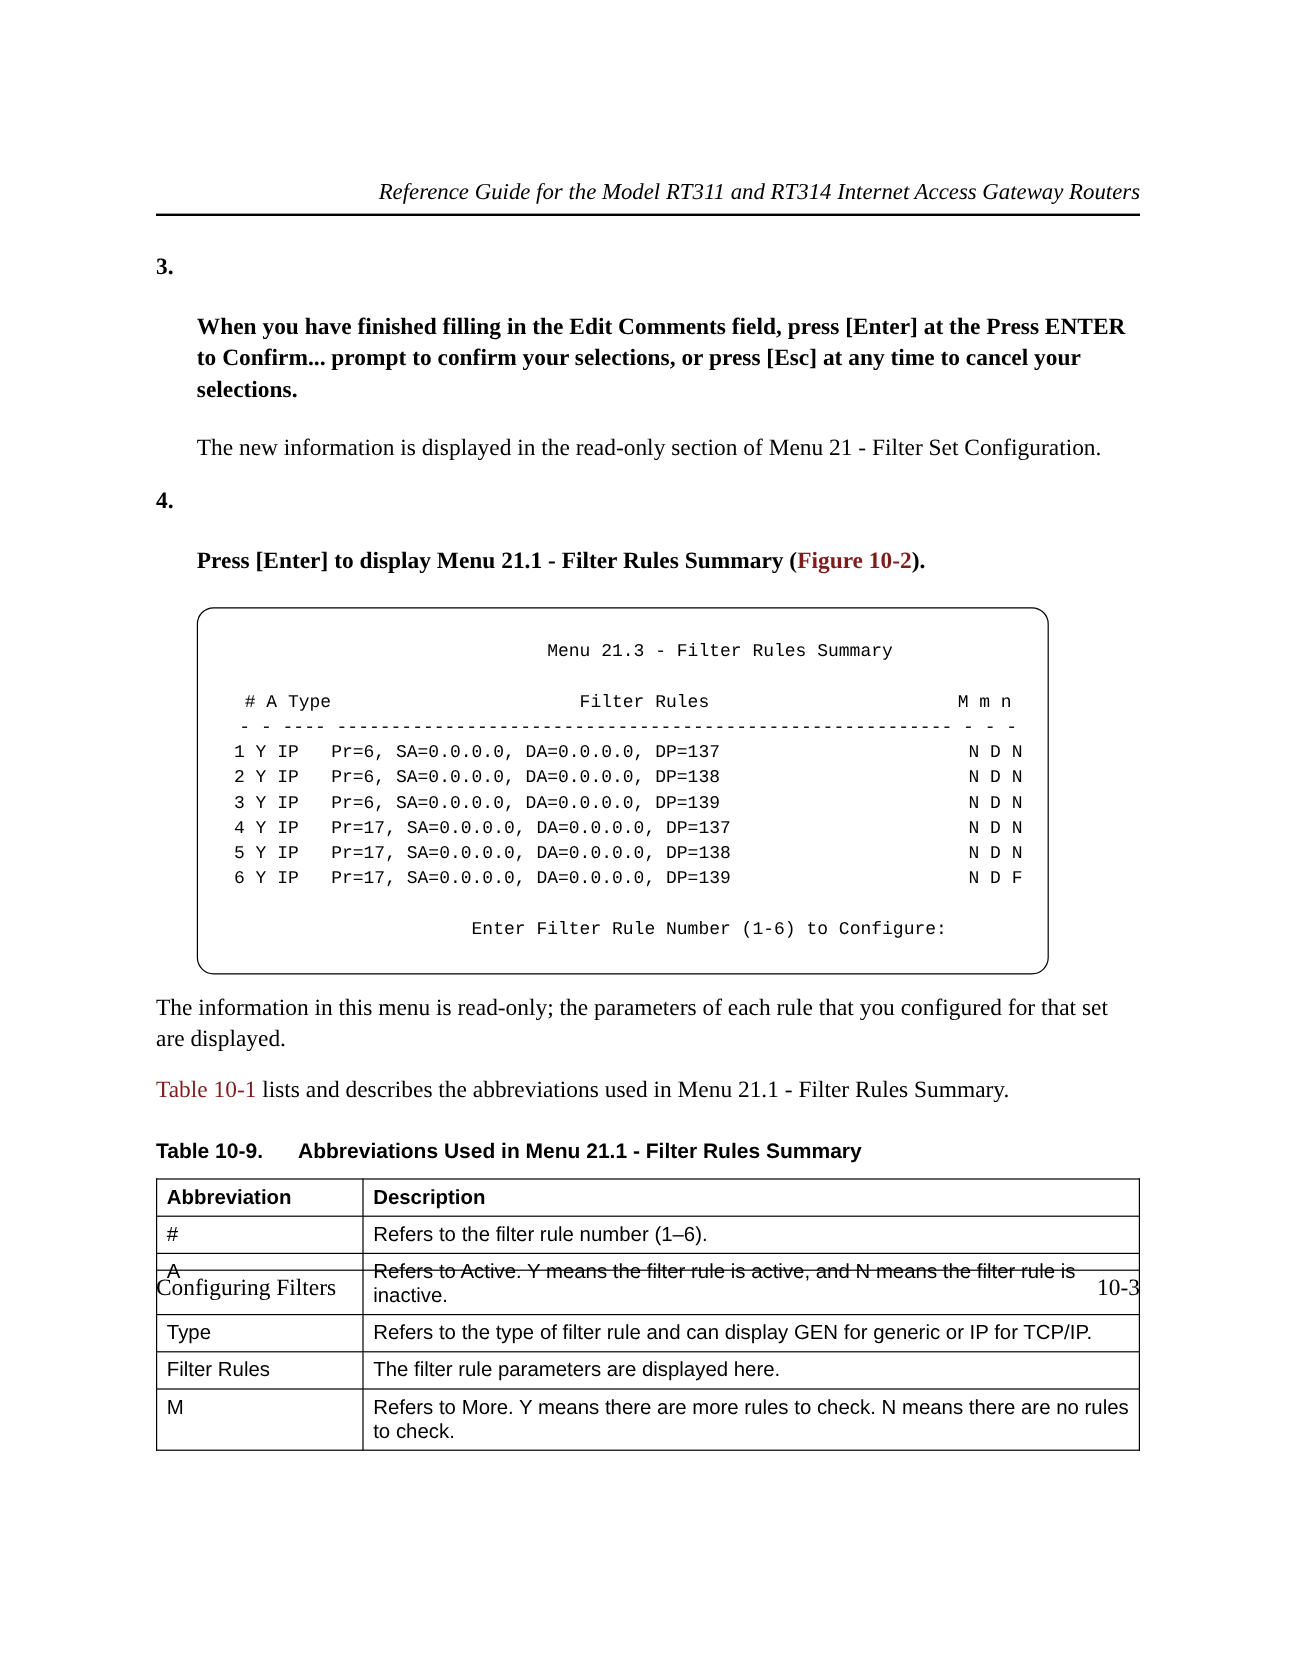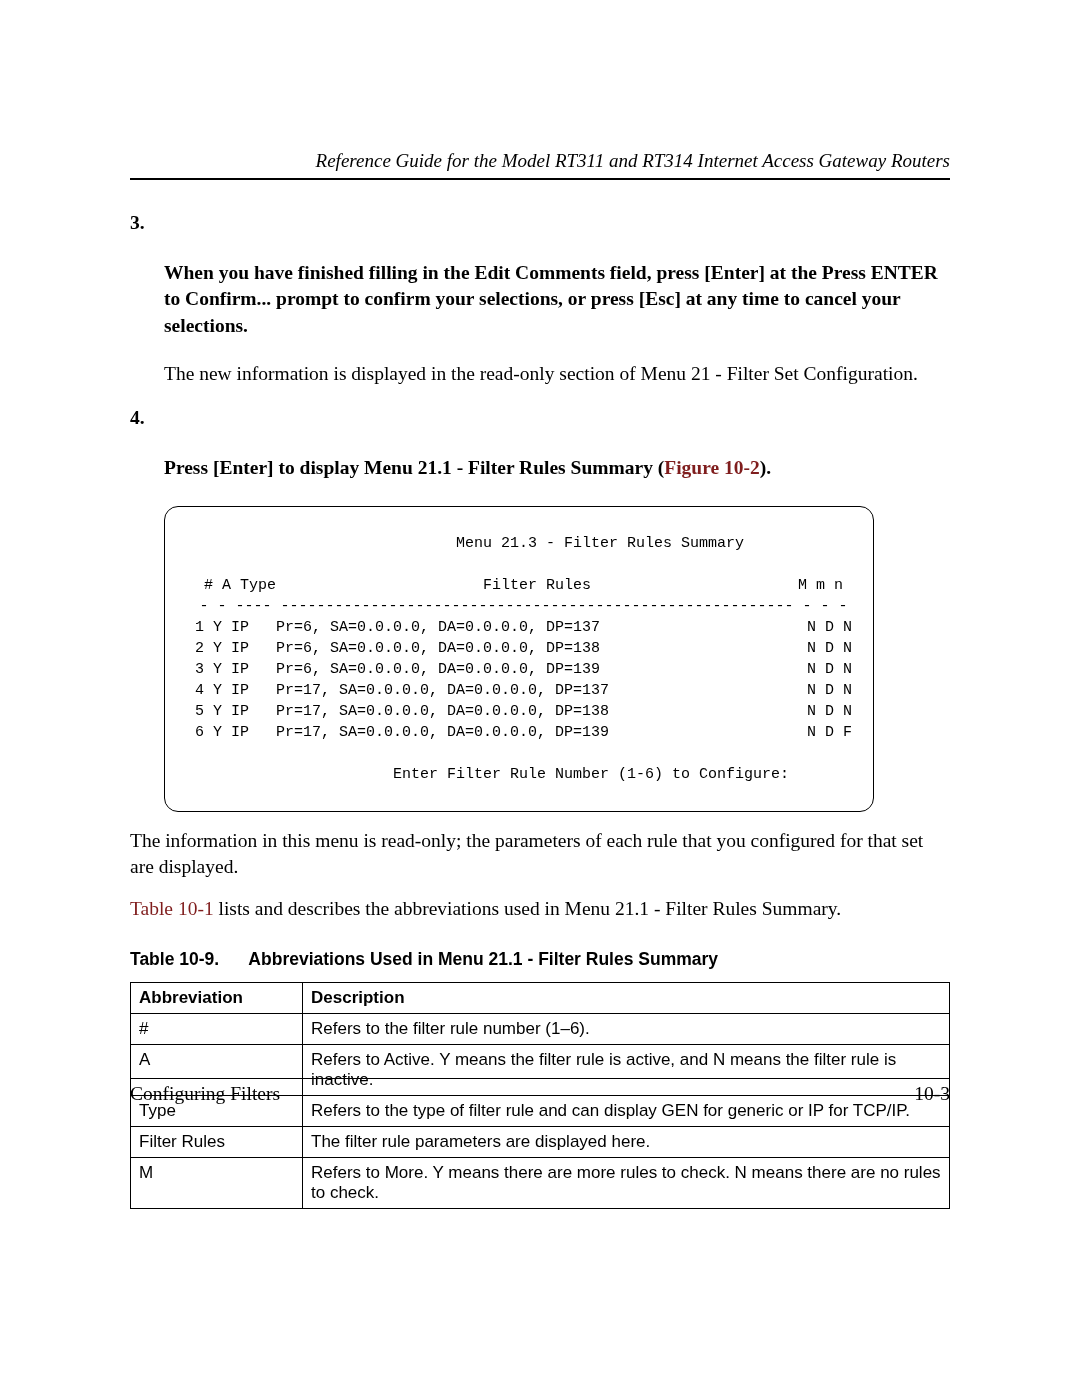--- a/index.html
+++ b/index.html
@@ -93,21 +93,21 @@
     vertical-align: top;
   }
   table.abbr th {
     font-weight: bold;
   }
   .col-abbr { width: 155px; }
   .footer {
     position: absolute;
     left: 130px;
     right: 130px;
-    bottom: 292px;
+    bottom: 312px;
   }
   .footer-rule {
     border: none;
     border-top: 1.5px solid #000;
     margin: 0 0 4px 0;
   }
   .footer-line {
     display: flex;
     justify-content: space-between;
     font-size: 19.5px;

